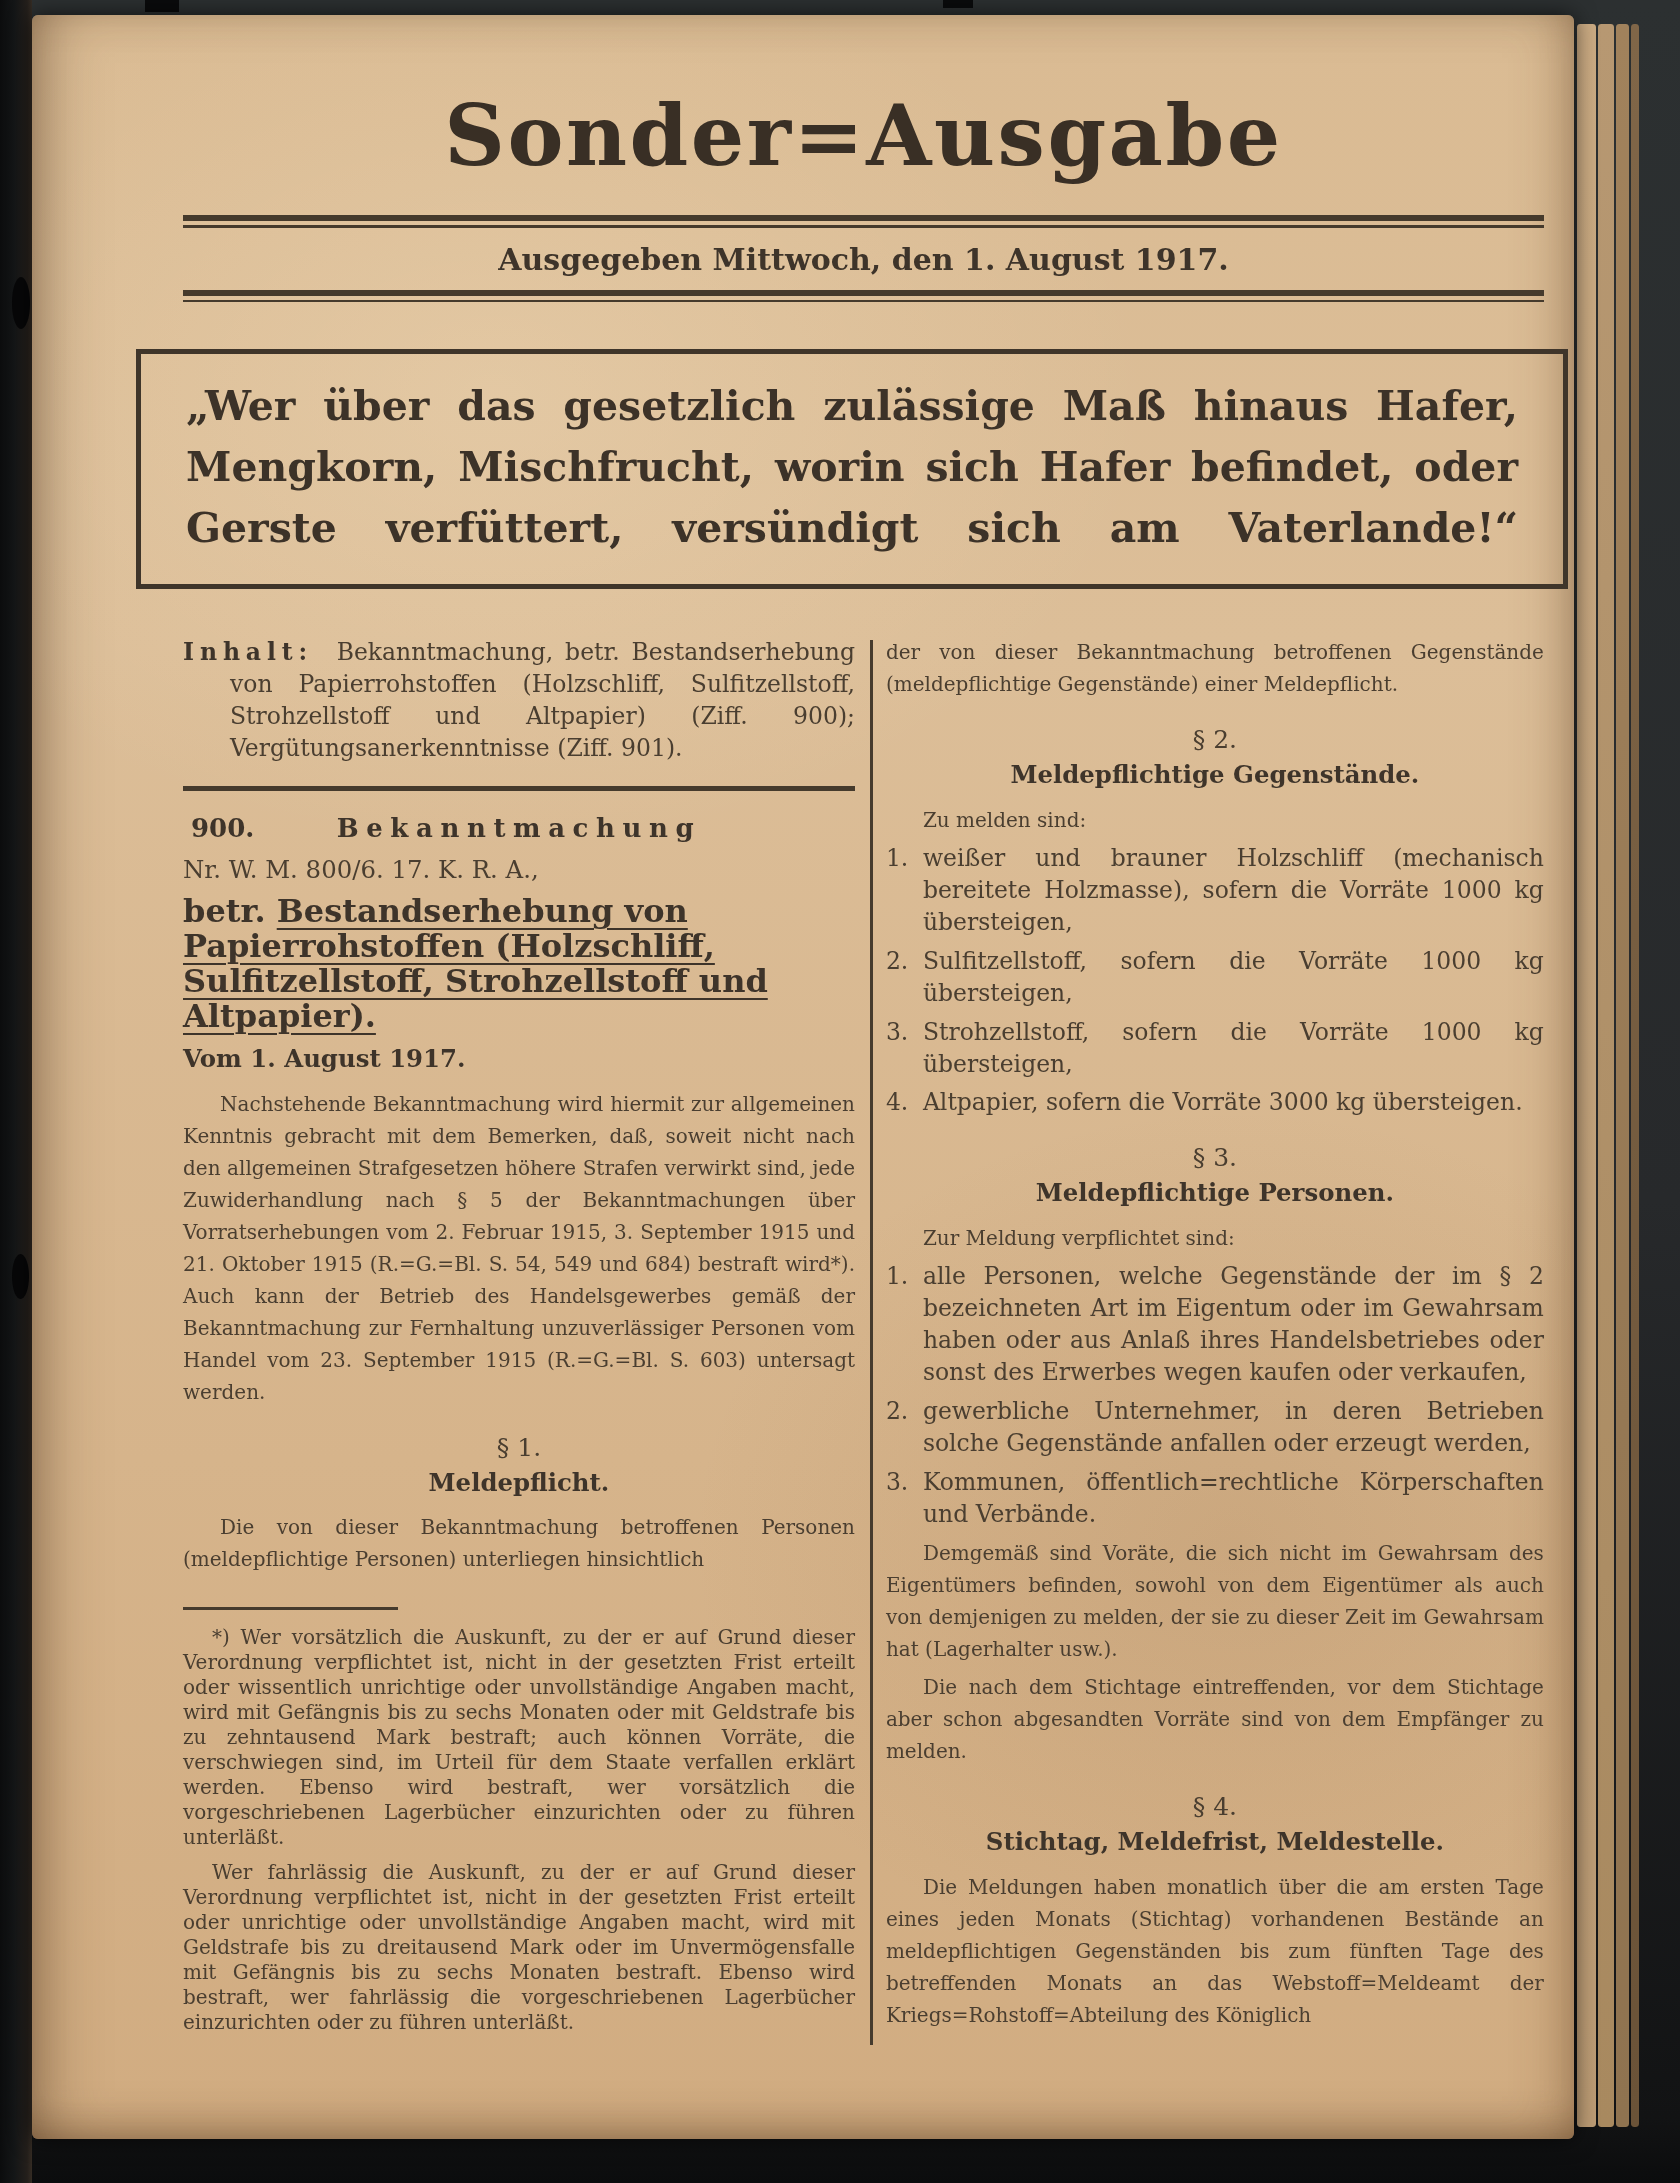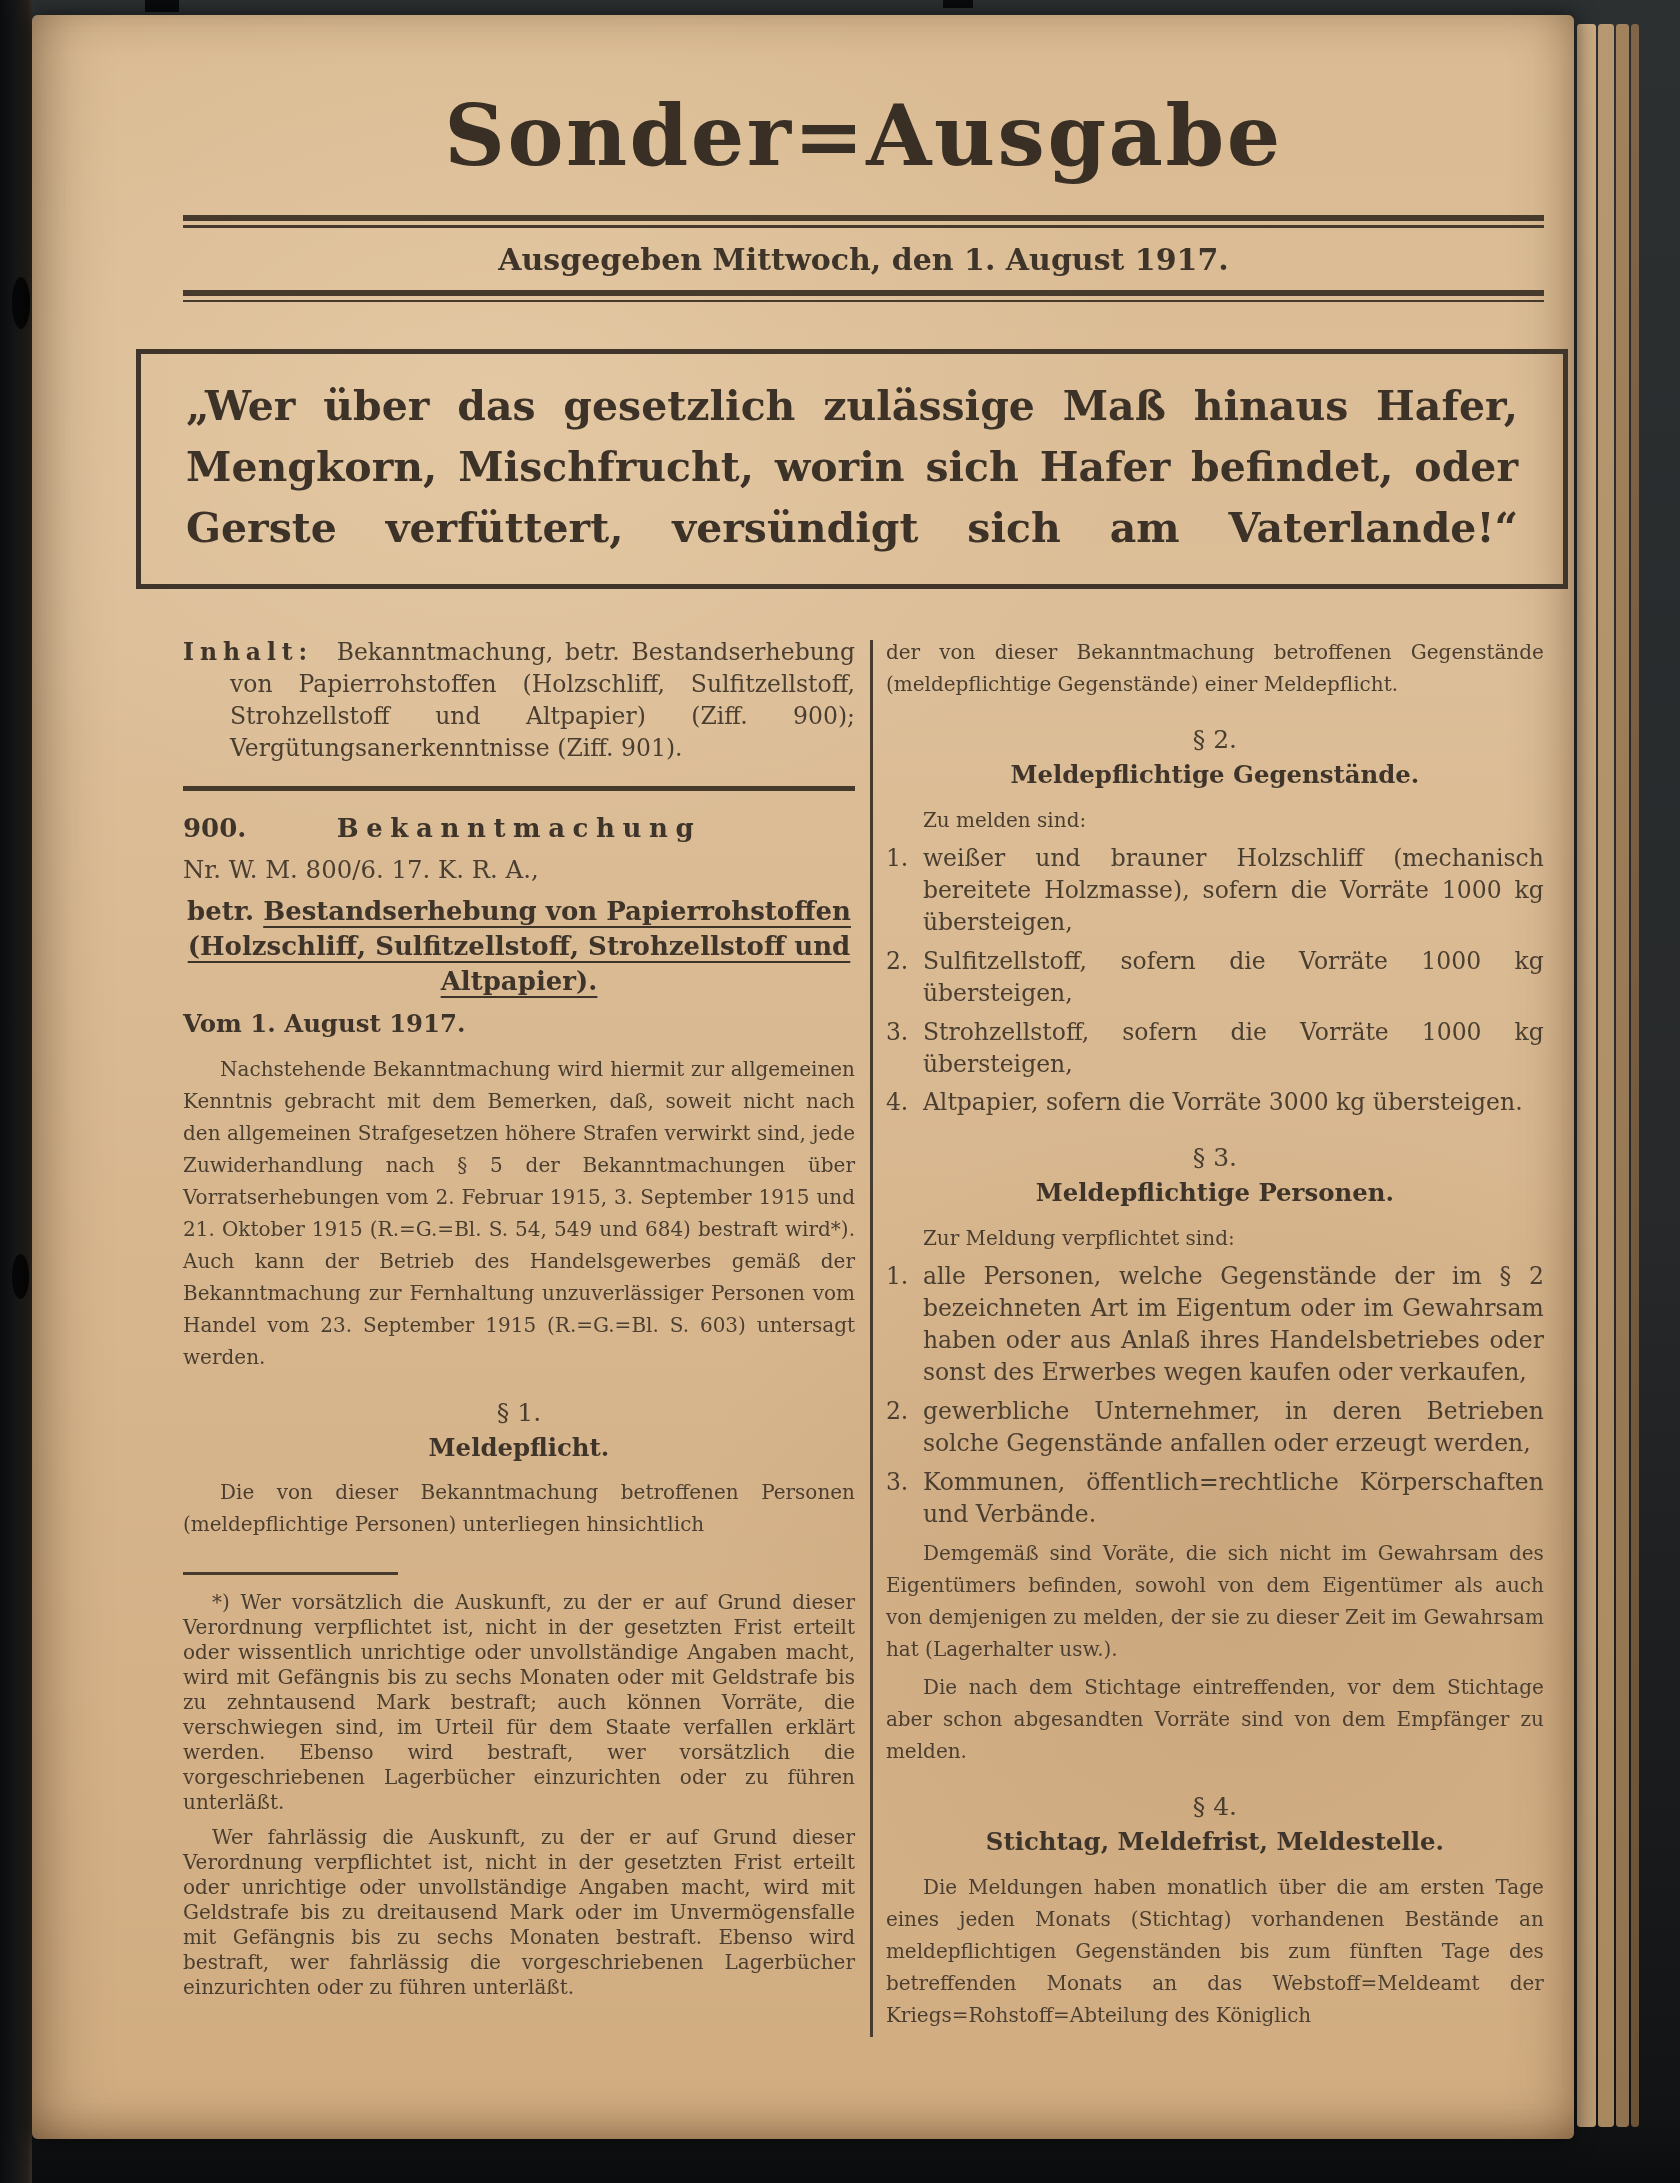--- a/index.html
+++ b/index.html
@@ -64,25 +64,25 @@
   .columns{display:flex;margin-top:47px;}
   .col-left{width:672px;}
   .divider{width:2.5px;background:#463b2d;margin:3.4px 13.4px 0 15px;}
   .col-right{width:658px;}
   p.body{margin:0 0 6.7px;font-size:20px;line-height:32px;text-align:justify;hyphens:none;}
   .indent{text-indent:37px;}
   .inhalt{margin:0;font-size:23.5px;line-height:32px;text-align:justify;padding-left:47px;text-indent:-47px;}
   .sperr{letter-spacing:5.9px;font-weight:700;color:#3e342a;}
   .col-rule{height:5px;background:#453a2c;margin:22px 0 20px;}
   .art-head{position:relative;text-align:center;font-size:26px;line-height:34px;margin-bottom:8.4px;}
-  .art-no{position:absolute;left:0;top:0;font-weight:700;letter-spacing:0;color:#3e342a;}
+  .art-no{position:absolute;left:8px;top:0;font-weight:700;letter-spacing:0;color:#3e342a;}
   .art-title{letter-spacing:7.6px;font-weight:700;color:#3e342a;}
   .center{text-align:center;}
   p.refline{margin:0 0 8.4px;font-size:24.4px;line-height:32px;}
-  p.betr{margin:0 0 10px;font-size:26px;line-height:35px;font-weight:700;text-align:center;color:#3e342a;}
+  p.betr{margin:0 0 10px;font-size:32px;line-height:35px;font-weight:700;text-align:left;color:#3e342a;}
   p.betr u{text-underline-offset:5.9px;text-decoration-thickness:1.7px;}
   p.vom{margin:0 0 15px;font-size:24.4px;font-weight:700;color:#3e342a;}
   .sec-no{margin:25px 0 5px;text-align:center;font-size:25px;line-height:30px;}
   .sec-title{margin:0 0 13.4px;text-align:center;font-size:24.4px;line-height:30px;font-weight:700;color:#3e342a;}
   .fn-rule{width:215px;height:2.5px;background:#463b2d;margin:32px 0 15px;}
   p.footnote{margin:0 0 10px;font-size:20px;line-height:25px;text-align:justify;text-indent:29px;}
   .li{display:flex;margin:0 0 6.7px;font-size:23.5px;line-height:32px;}
   .li .num{flex:none;width:37px;}
   .li .li-text{flex:1;text-align:justify;}
 </style>

